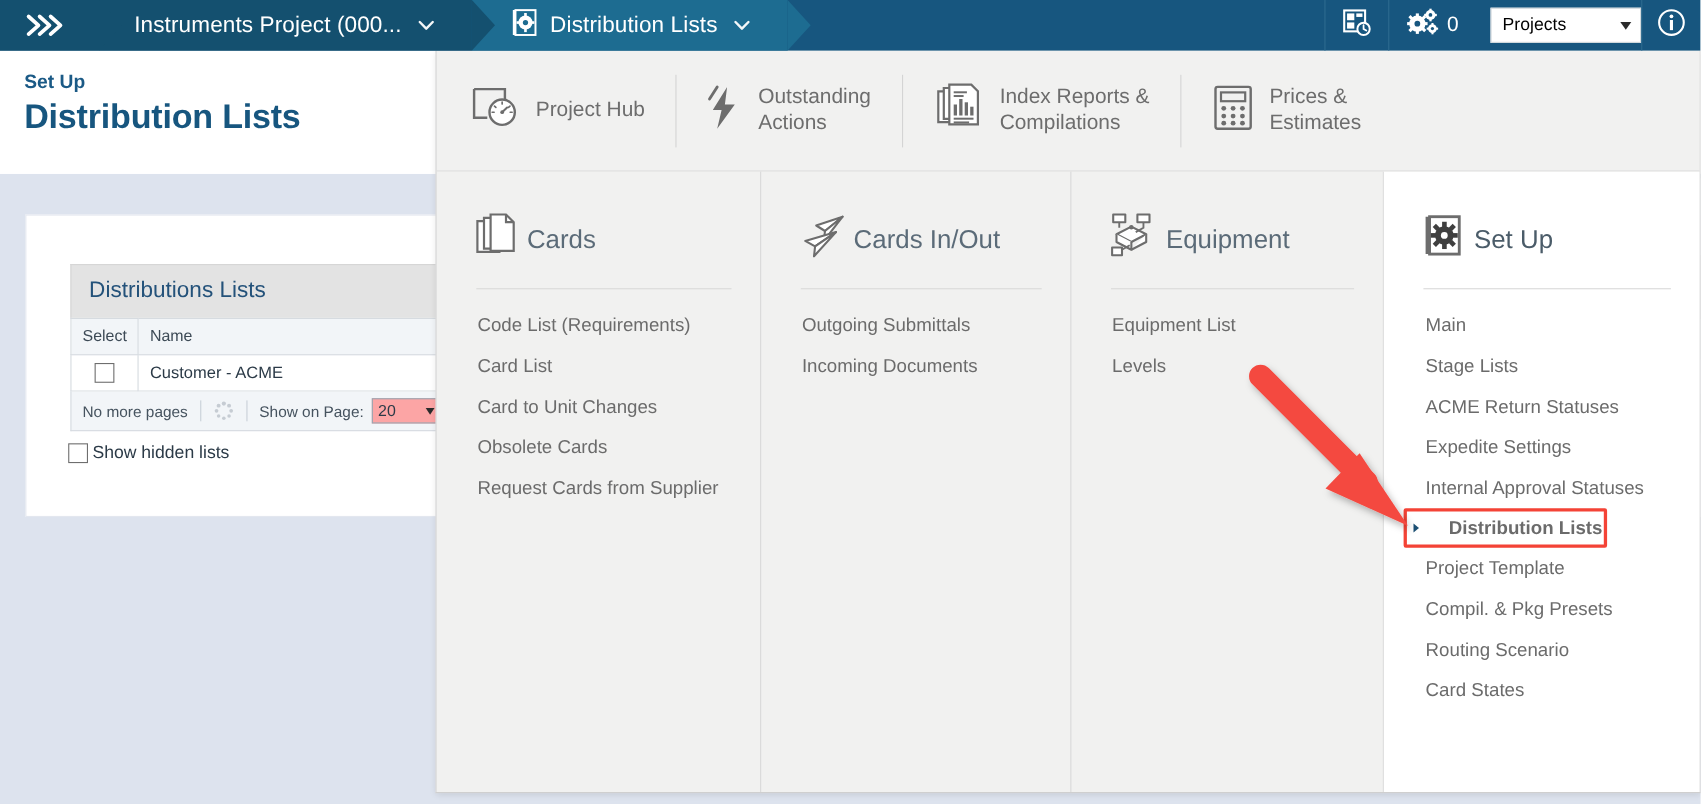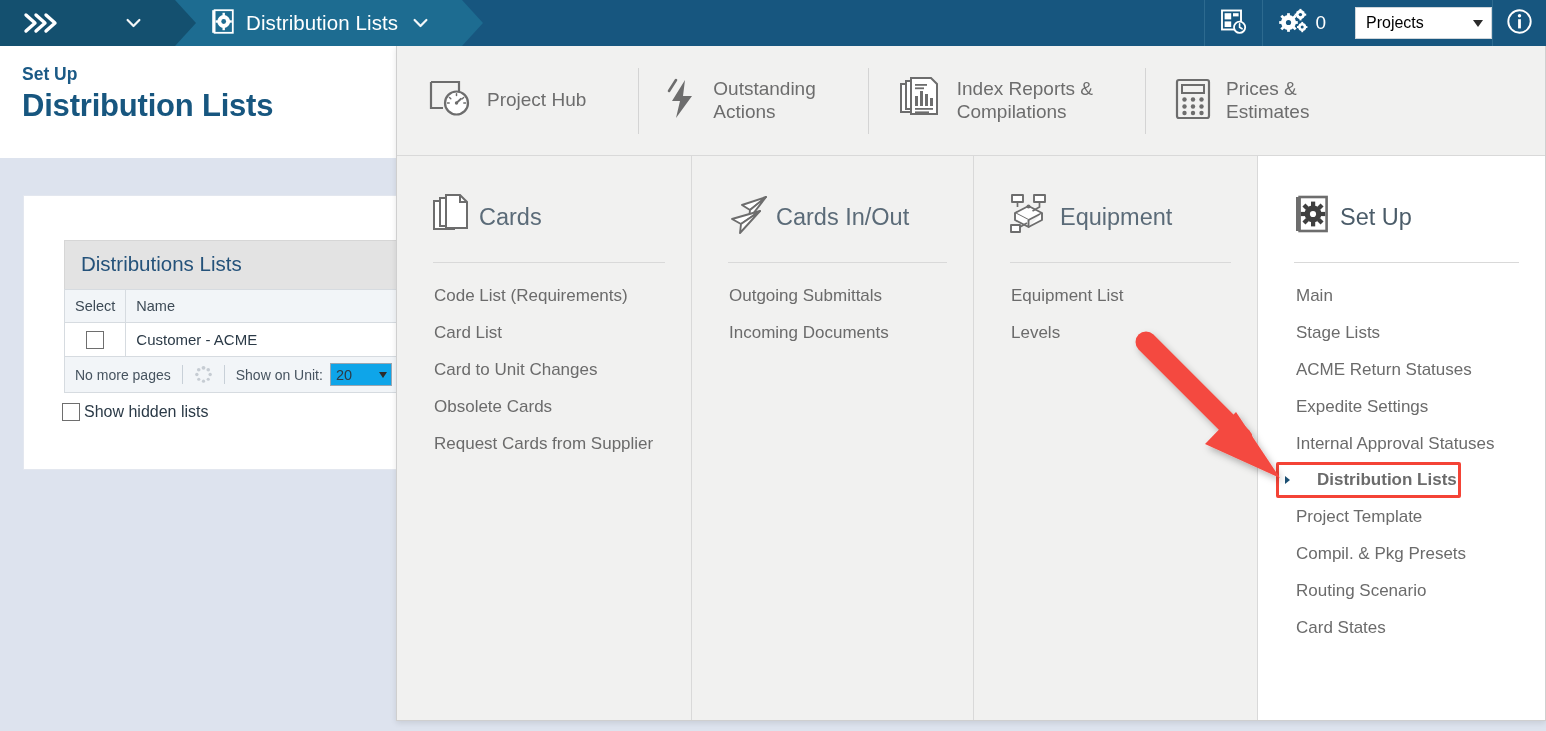--- a/index.html
+++ b/index.html
@@ -94,21 +94,21 @@
     border: 1.6px solid #6e6e6e; background: #fff; vertical-align: middle;
   }
   .dl-footer {
     display: flex; align-items: center; gap: 0px; background: #f2f5f8;
     border: 1px solid #d6dbe0; border-top: none; padding: 6px 10px; font-size: 14px; color: #46535f;
   }
   .fsep { width: 1px; height: 19px; background: #c8d0d8; margin: 0 11px; }
   .spinner-ic { width: 19px; height: 19px; }
   .pg-select {
     display: inline-flex; align-items: center; justify-content: space-between;
-    border: 1px solid #9aa6b1; background: #0ea5e9; height: 23px; width: 62px;
+    border: 1px solid #9aa6b1; background: #fca5a5; height: 23px; width: 62px;
     margin-left: 7px; padding: 0 4px 0 5px; font-size: 14.5px; color: #2b3a47;
   }
   .pg-caret { width: 0; height: 0; border-style: solid;
     border-width: 6px 4.5px 0 4.5px; border-color: #2b2b2b transparent transparent transparent; }
   .show-hidden {
     position: absolute; left: 62px; top: 403px; display: flex; align-items: center; gap: 4px;
     font-size: 16px; color: #2b3a47;
   }
 
   
@@ -116,21 +116,21 @@
   .peek .line { position: absolute; background: #d9dee9; }
 
   
   .mega {
     position: absolute; left: 396px; top: 46px; width: 1150px; height: 675px;
     background: #f1f1f0; border: 1px solid #cfcfcf; border-top: none;
     box-shadow: 0 2px 6px rgba(0,0,0,.10); z-index: 30;
   }
   .mega-top {
     display: flex; align-items: center; height: 110px;
-    border-bottom: 1px solid #d9d9d9; background: #f1f1f0; padding-left: 22px; gap: 24px;
+    border-bottom: 1px solid #d9d9d9; background: #f1f1f0; padding-left: 22px;
   }
   .mt-item {
     display: flex; align-items: center; gap: 14px; height: 66px;
     padding: 0 28px 0 8px; position: relative; color: #6d6d6d;
   }
   .mt-item + .mt-item { border-left: 1px solid #d4d4d4; padding-left: 28px; }
   .mt-label { font-size: 19px; line-height: 1.18; color: #6d6d6d; }
 
   .mega-cols { display: flex; height: 564px; }
   .mcol { flex: 0 0 auto; padding: 30px 0 0 0; background: #f1f1f0; }
@@ -205,21 +205,21 @@
           <circle cx="17" cy="10" r="1.8"></circle>
               <circle cx="15" cy="15" r="1.7"></circle>
           <circle cx="10" cy="17" r="1.7"></circle>
               <circle cx="5" cy="15" r="1.7"></circle>
           <circle cx="3" cy="10" r="1.8"></circle>
               <circle cx="5" cy="5" r="1.9"></circle>
         </g>
       </svg>
     </span>
     <span class="fsep"></span>
-    <span>Show on Unit:</span>
+    <span>Show on Page:</span>
     <span class="pg-select">
       <span>20</span>
       <span class="pg-caret"></span>
     </span>
     <span class="fsep"></span>
   </div>
 </div>
 
 <div class="show-hidden">
   <span class="cb"></span>
@@ -246,20 +246,21 @@
           <g fill="none" stroke="#ffffff" stroke-width="3.4" stroke-linecap="round" stroke-linejoin="round">
             <polyline points="4,5 13,13 4,21"></polyline>
             <polyline points="14,5 23,13 14,21"></polyline>
             <polyline points="24,5 33,13 24,21"></polyline>
           </g>
         </svg>
       </span>
     </div>
 
     <div class="tab proj">
+      <span class="tab-title">Instruments Project (000...</span>
       <span class="chev">
         <svg width="15" height="10" viewBox="0 0 15 10">
               <polyline points="1.6,2 7.5,8 13.4,2" fill="none" stroke="#fff" stroke-width="2.2" stroke-linecap="round" stroke-linejoin="round"></polyline>
             </svg>
       </span>
     </div>
 
     <div class="tab cur">
       <span>
         <svg width="26" height="27" viewBox="0 0 26 27">

